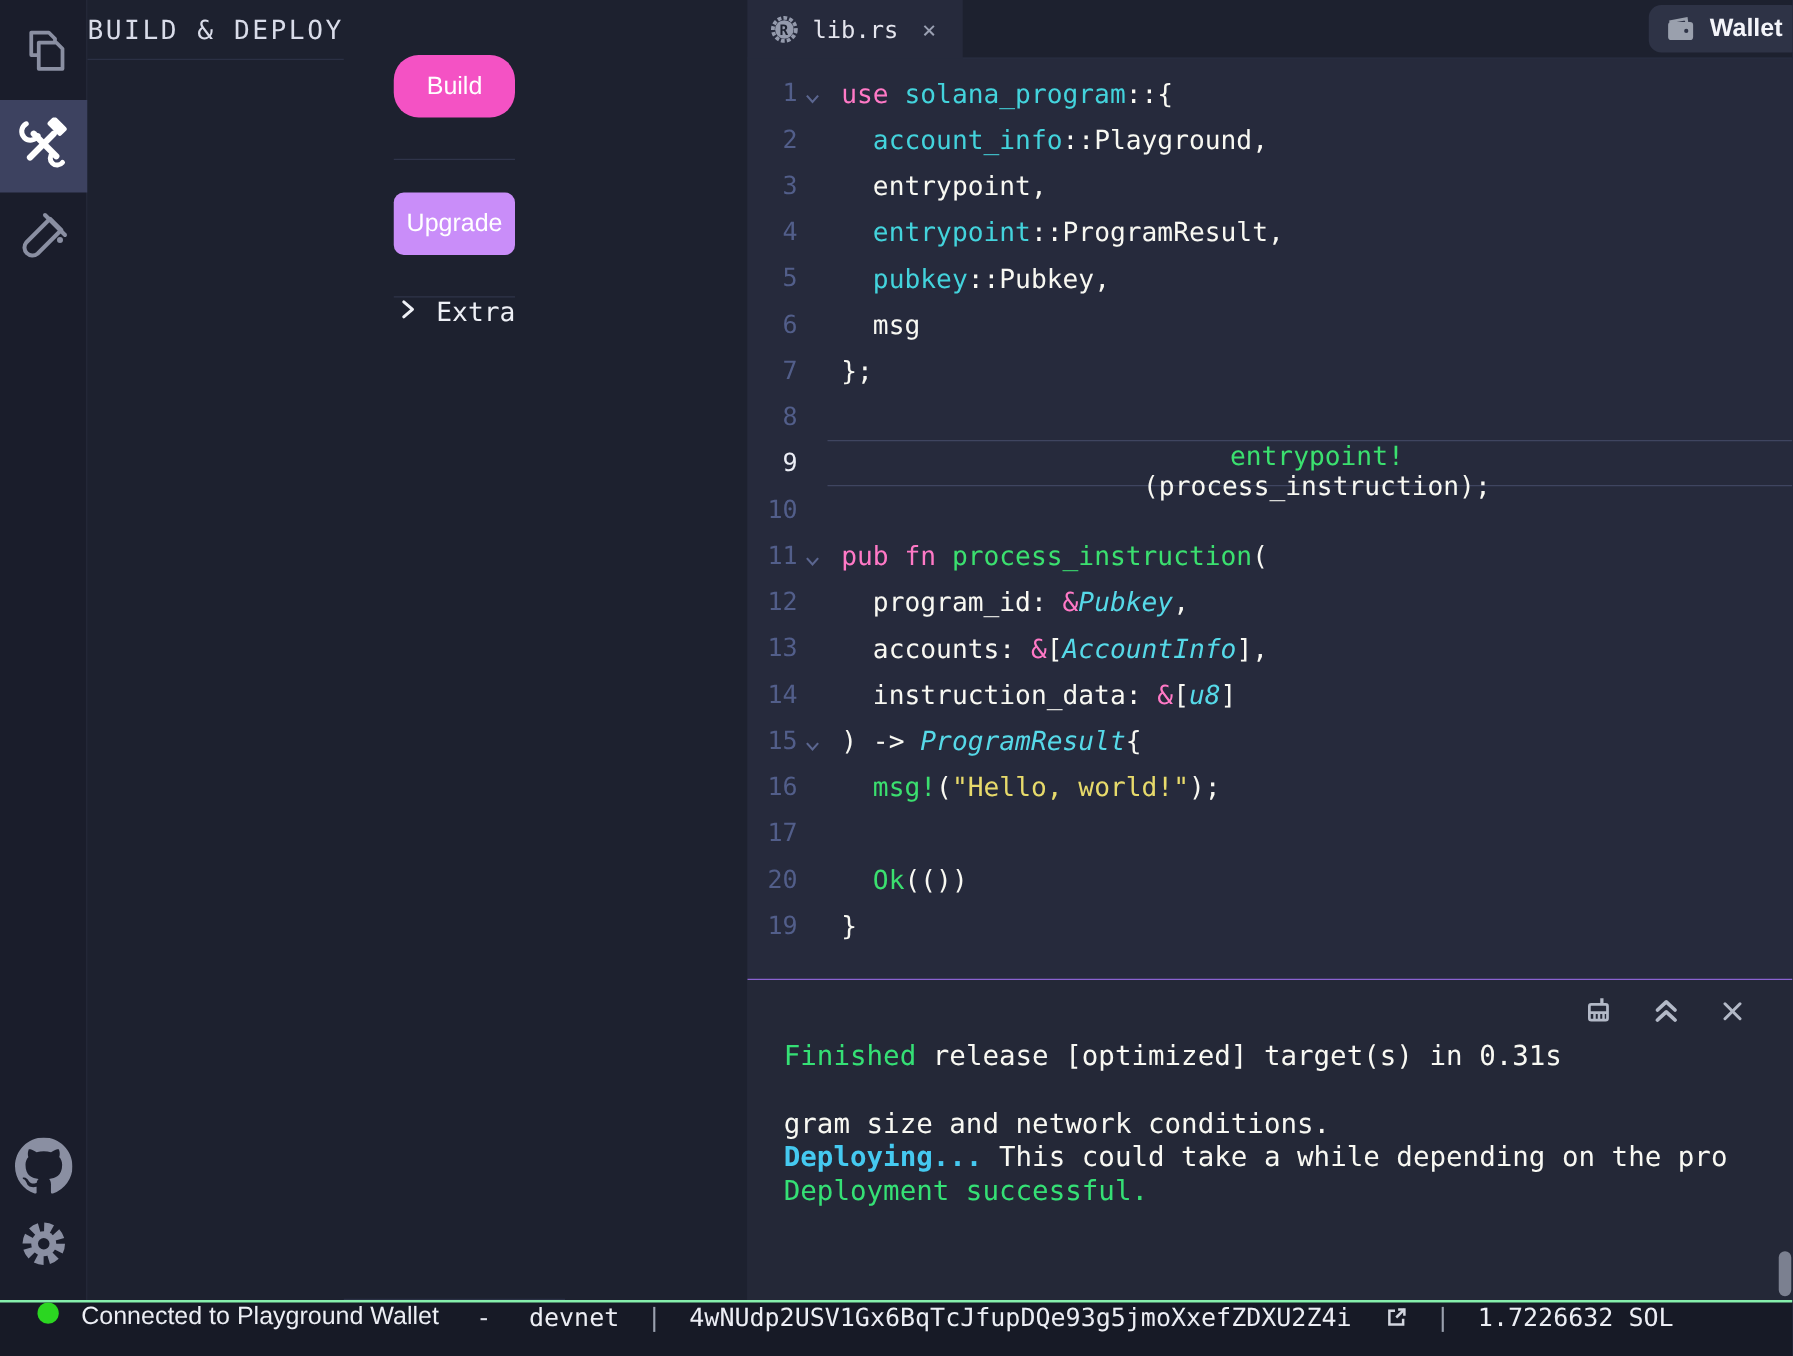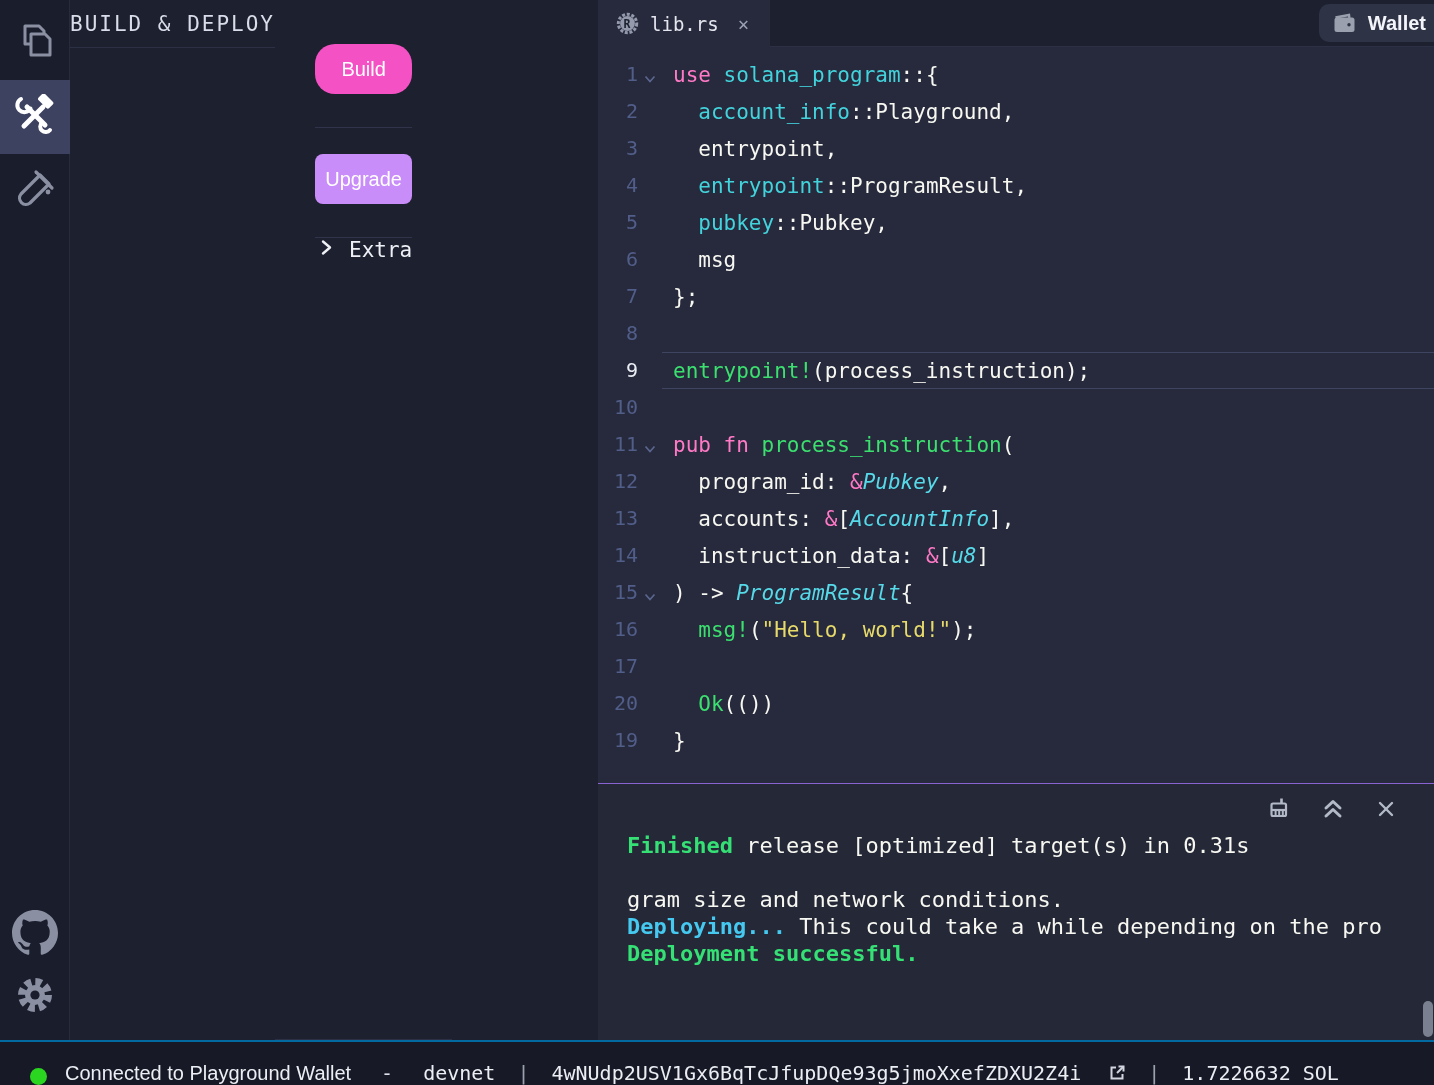--- a/index.html
+++ b/index.html
@@ -34,40 +34,40 @@
   .wallet-btn { display:flex; align-items:center; gap:12px; background:#2e3346; border:none; border-radius:10px; height:38px; padding:0 16px 0 14px; margin-right:-8px; color:#f4f5fa; font-family:"Liberation Sans", sans-serif; font-size:20px; font-weight:bold; cursor:pointer; }
   .wallet-icon { color:#9aa0ad; display:flex; }
 
   .editor { flex:1; padding-top:9px; overflow:hidden; cursor:text; }
   .code-line { display:flex; height:37px; align-items:stretch; font-size:21px; white-space:pre; }
   .ln { width:40px; flex:none; text-align:right; color:#525e8a; font-size:20px; line-height:37px; }
   .ln.on { color:#eceef6; }
   .fold { width:24px; flex:none; display:flex; justify-content:center; cursor:pointer; }
   .fold svg { margin-top:19px; }
   .lbody { flex:1; display:flex; align-items:center; padding-left:11px; border-top:1px solid transparent; border-bottom:1px solid transparent;text-align:center; }
-  .lbody.on { border-color:#3f4560; }
+  .lbody.on { border-color:#3f4560;flex-direction:column; }
   .tk-kw { color:#ff79c6; } .tk-op { color:#ff79c6; }
   .tk-ns { color:#43d3dc; }
   .tk-ty { color:#56d9e8; font-style:italic; }
   .tk-fnc { color:#3be06f; } .tk-mac { color:#3be06f; }
   .tk-str { color:#e7da6b; }
   .tk-pl { color:#f8f8f2; }
 
   
   .terminal { height:257px; flex:none; background:#242837; border-top:1px solid #8a63d2; position:relative; }
   .term-actions { height:44px; display:flex; justify-content:flex-end; align-items:center; gap:32px; padding:10px 38px 0 0; color:#b3b9c7; }
   .term-action { cursor:pointer; display:flex; }
   .term-output { padding:4px 20px 0 29px; font-size:22px; line-height:27px; color:#ece9e4; cursor:text; }
   .term-line { white-space:pre-wrap; }
-  .tk-g { color:#35e075; font-weight:bold;margin-top:19px; }
+  .tk-g { color:#35e075; font-weight:normal;margin-top:19px; }
   .tk-c { color:#45c9f0; font-weight:bold; }
   .term-scroll { position:absolute; right:1px; bottom:3px; width:10px; height:36px; border-radius:5px; background:#7b8090; cursor:pointer; }
 
   
-  .status-bar { grid-column:1/4; background:#171a26; border-top:2px solid #0369a1; display:flex; align-items:flex-end; padding-left:30px; gap:18px; color:#eceef4; font-size:20px; }
+  .status-bar { grid-column:1/4; background:#171a26; border-top:2px solid #86efac; display:flex; align-items:flex-start; padding-left:30px; gap:18px; color:#eceef4; font-size:20px; }
   .dot { width:17px; height:17px; border-radius:50%; background:#2bd621; flex:none; }
   .conn-text { font-family:"Liberation Sans", sans-serif; font-size:20px; }
   .sb-dash { margin:0 12px; color:#dfe2ea; }
   .sb-sep { color:#9aa0ae; margin:0 4px; }
   .address-link { display:flex; align-items:center; gap:27px; cursor:pointer; color:#eceef4; }
   .ext-icon { color:#d3d6df; display:flex; }
 </style>
 </head>
 <body>
 

